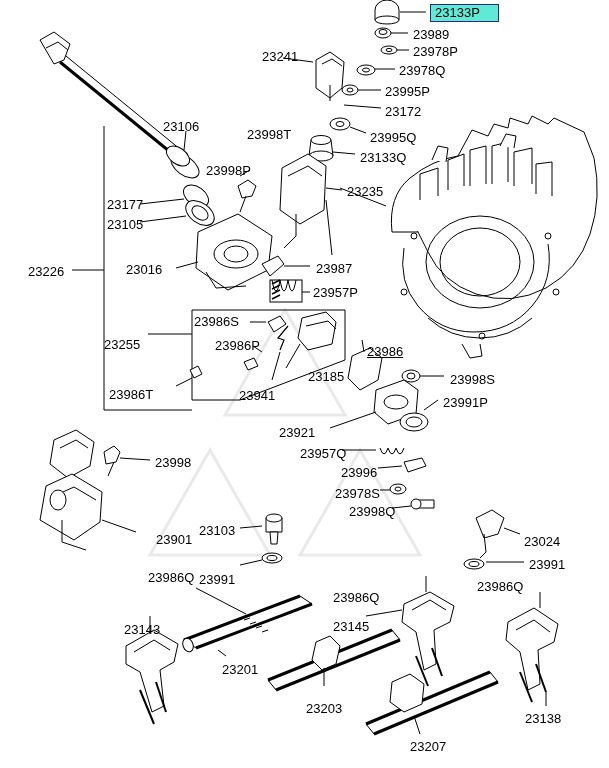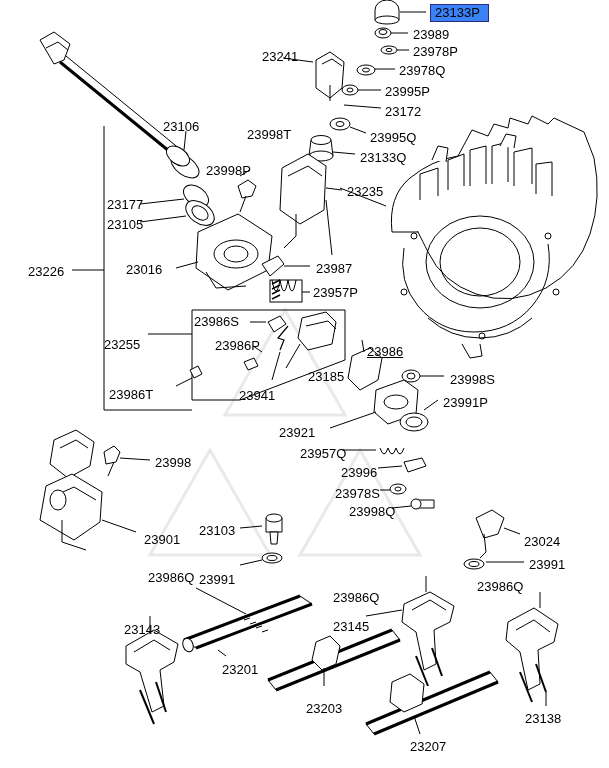--- a/index.html
+++ b/index.html
@@ -29,23 +29,23 @@
   .label {
     position: absolute;
     font-family: "Liberation Sans", sans-serif;
     font-size: 13px;
     color: #000000;
     white-space: nowrap;
     line-height: 14px;
     letter-spacing: 0px;
   }
   .label.highlight {
-    background: #3b82f6;
+    background: #5eead4;
     border: 1px solid #2b2b7a;
-    padding: 1px 8px 1px 4px;
+    padding: 1px 18px 1px 4px;
     font-weight: normal;
     color: #000000;
   }
   .label.footer {
     font-size: 12px;
     color: #222;
     margin-top: 25px;
   }
   .wm {
     position: absolute;
@@ -329,21 +329,21 @@
   <div class="label" style="left:239px; top:389px;">23941</div>
   <div class="label" style="left:109px; top:388px;">23986T</div>
   <div class="label" style="left:450px; top:373px;">23998S</div>
   <div class="label" style="left:443px; top:396px;">23991P</div>
   <div class="label" style="left:279px; top:426px;">23921</div>
   <div class="label" style="left:300px; top:447px;">23957Q</div>
   <div class="label" style="left:341px; top:466px;">23996</div>
   <div class="label" style="left:335px; top:487px;">23978S</div>
   <div class="label" style="left:349px; top:505px;">23998Q</div>
   <div class="label" style="left:155px; top:456px;">23998</div>
-  <div class="label" style="left:144px; top:533px;">23901</div>
+  <div class="label" style="left:156px; top:533px;">23901</div>
   <div class="label" style="left:199px; top:524px;">23103</div>
   <div class="label" style="left:199px; top:573px;">23991</div>
   <div class="label" style="left:524px; top:535px;">23024</div>
   <div class="label" style="left:529px; top:558px;">23991</div>
   <div class="label" style="left:477px; top:580px;">23986Q</div>
   <div class="label" style="left:148px; top:571px;">23986Q</div>
   <div class="label" style="left:333px; top:591px;">23986Q</div>
   <div class="label" style="left:124px; top:623px;">23143</div>
   <div class="label" style="left:333px; top:620px;">23145</div>
   <div class="label" style="left:222px; top:663px;">23201</div>

